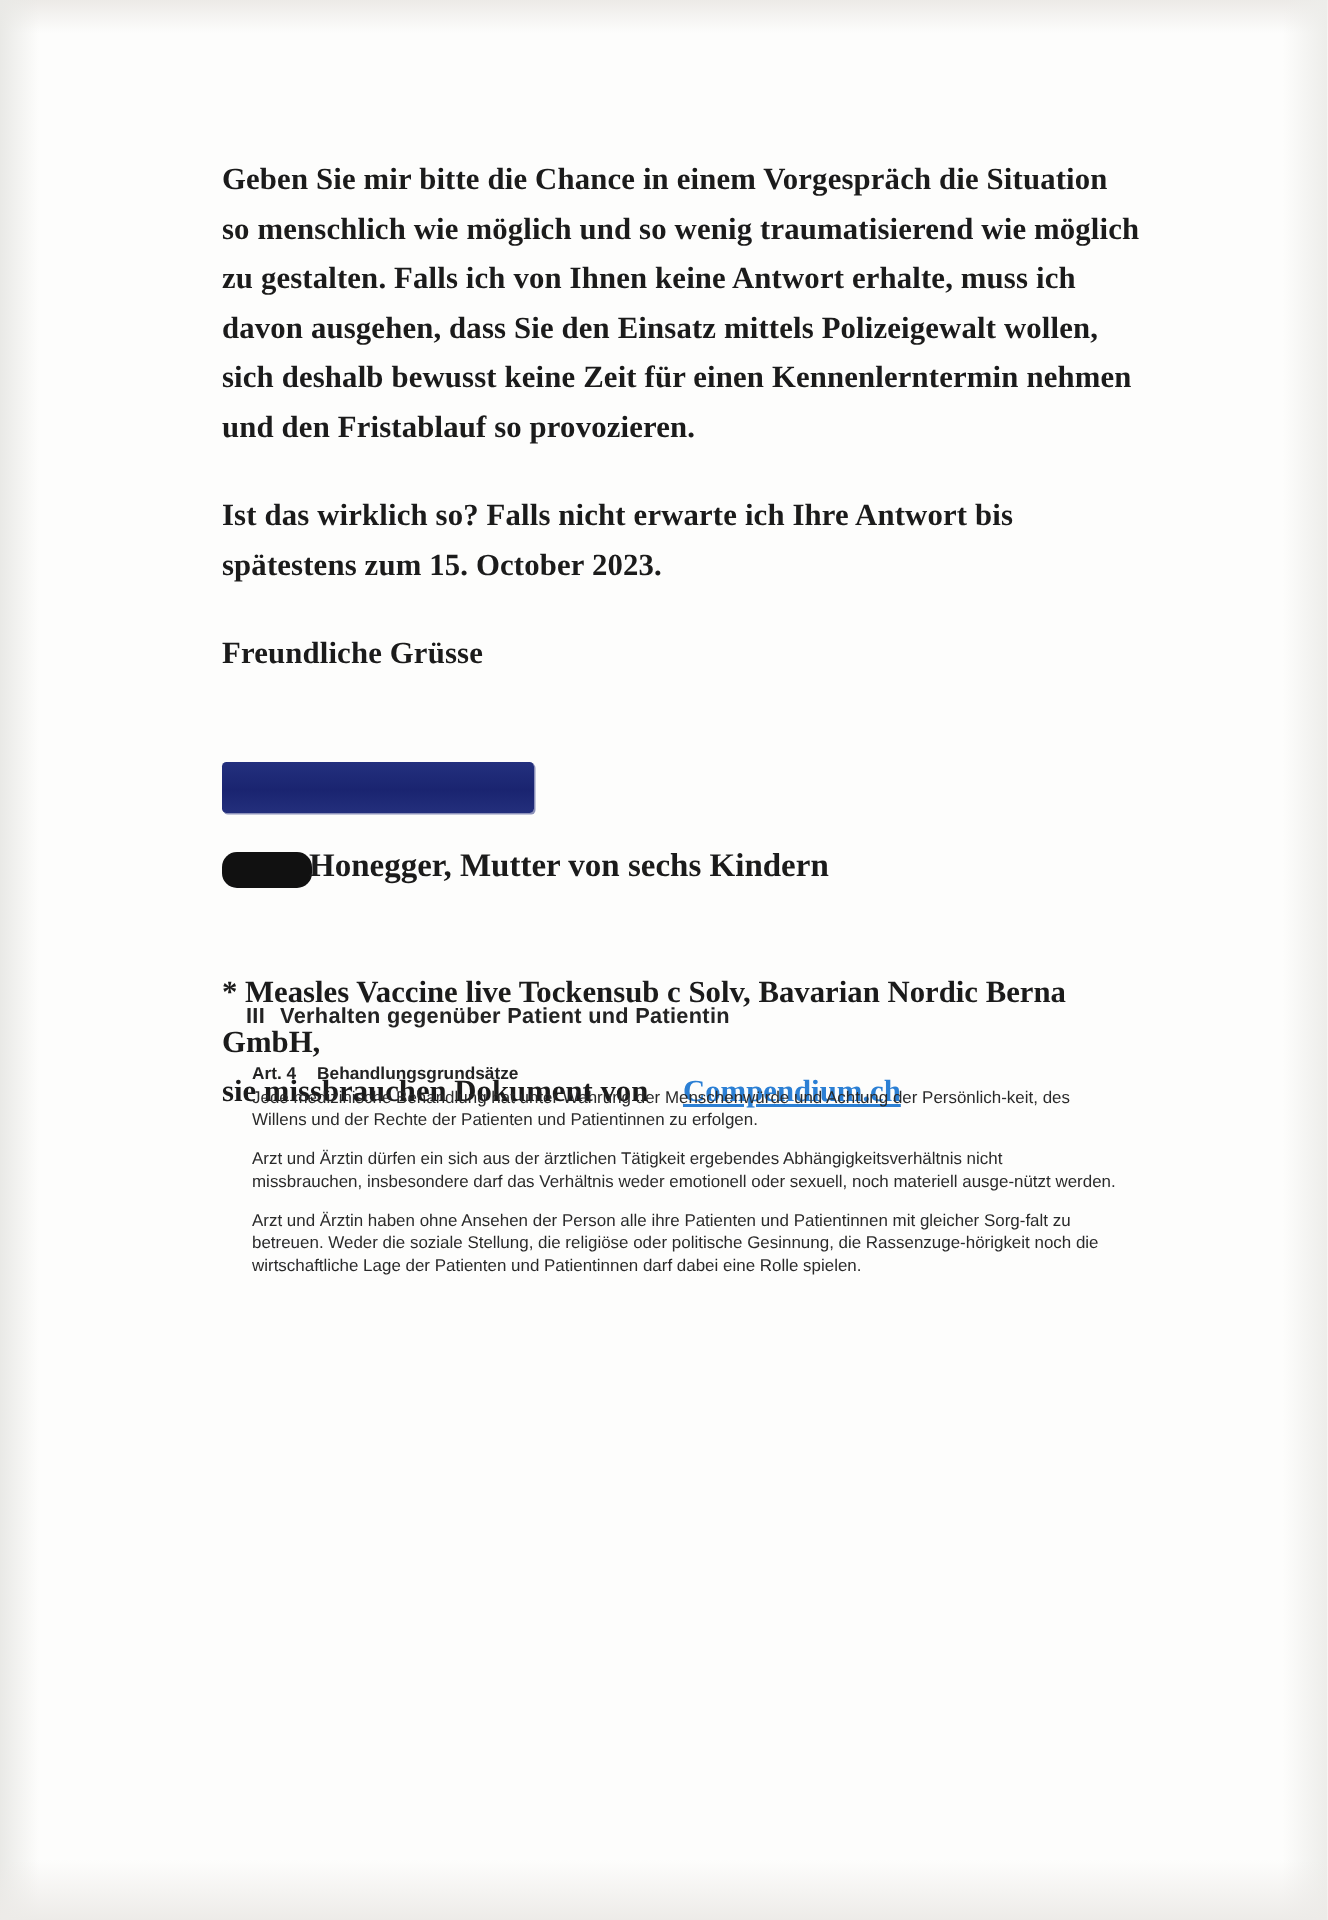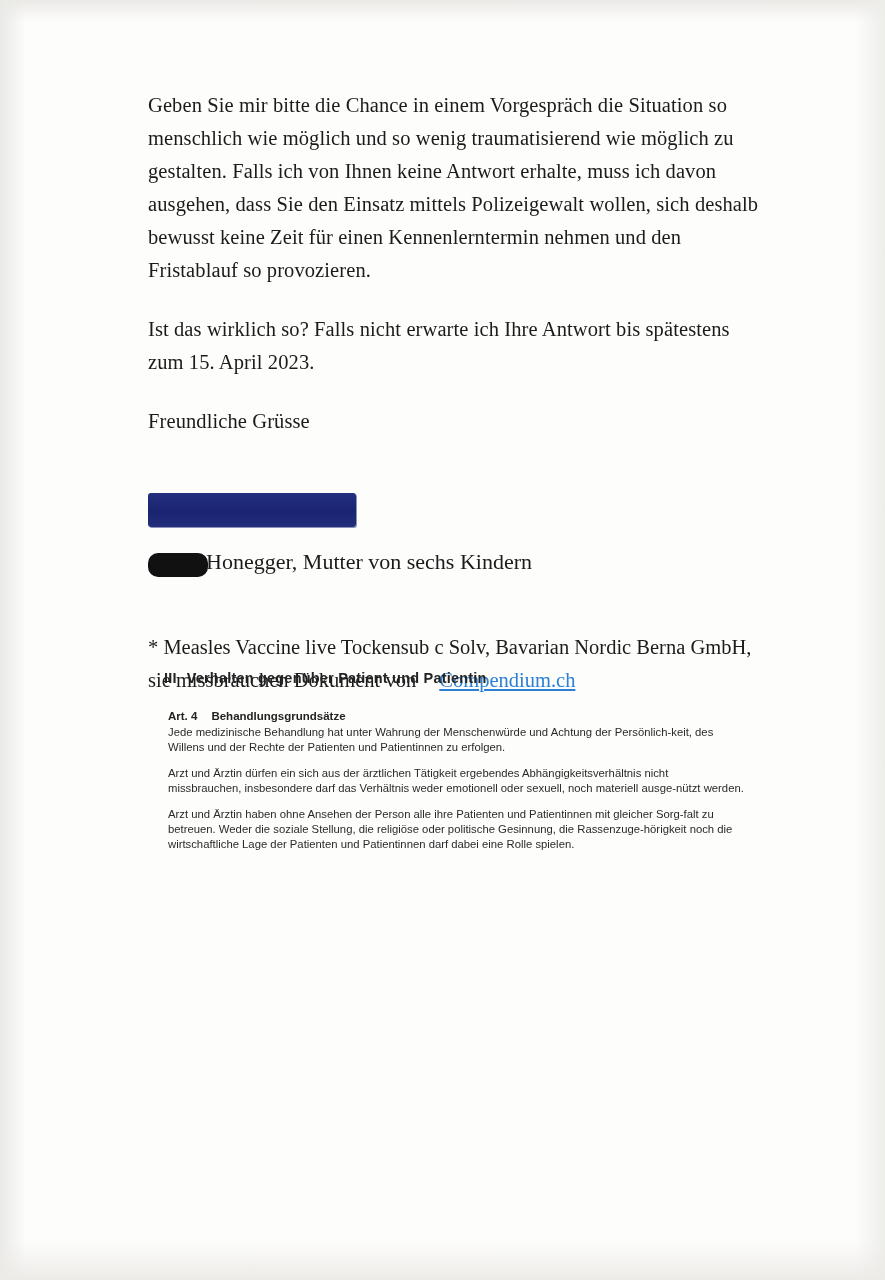--- a/index.html
+++ b/index.html
@@ -48,22 +48,23 @@
     position: absolute;
     left: 0; right: 0; bottom: 0;
     height: 40px;
     background: linear-gradient(to top, #edebe8, rgba(255,255,255,0));
     pointer-events: none;
   }
 
   .letter-body {
     position: absolute;
     left: 148px;
-    top: 89px;
+    top: 104px;
     width: 612px;
+    font-weight: bold;
   }
 
   .para {
     font-size: 20.5px;
     line-height: 33px;
     letter-spacing: 0.1px;
     margin: 0 0 26px 0;
     text-align: left;
   }
 
@@ -171,21 +172,21 @@
 
   <div class="scan-edge-top"></div>
   <div class="scan-edge-left"></div>
   <div class="scan-edge-right"></div>
   <div class="scan-edge-bottom"></div>
 
   <div class="letter-body">
 
     <p class="para">Geben Sie mir bitte die Chance in einem Vorgespräch die Situation so menschlich wie möglich und so wenig traumatisierend wie möglich zu gestalten. Falls ich von Ihnen keine Antwort erhalte, muss ich davon ausgehen, dass Sie den Einsatz mittels Polizeigewalt wollen, sich deshalb bewusst keine Zeit für einen Kennenlerntermin nehmen und den Fristablauf so provozieren.</p>
 
-    <p class="para">Ist das wirklich so? Falls nicht erwarte ich Ihre Antwort bis spätestens zum 15. April 2023.</p>
+    <p class="para">Ist das wirklich so? Falls nicht erwarte ich Ihre Antwort bis spätestens zum 15. October 2023.</p>
 
     <p class="para tight">Freundliche Grüsse</p>
 
     <div class="signature-block">
       <div class="redaction-bar sig"></div>
       <div class="redaction-bar name"></div>
       <div class="name-line">Honegger, Mutter von sechs Kindern</div>
     </div>
 
     <div class="footnote">

